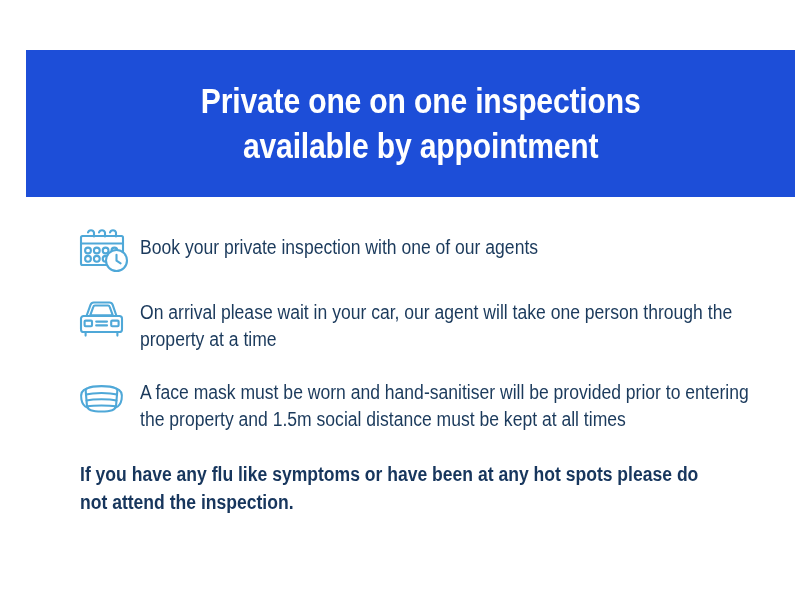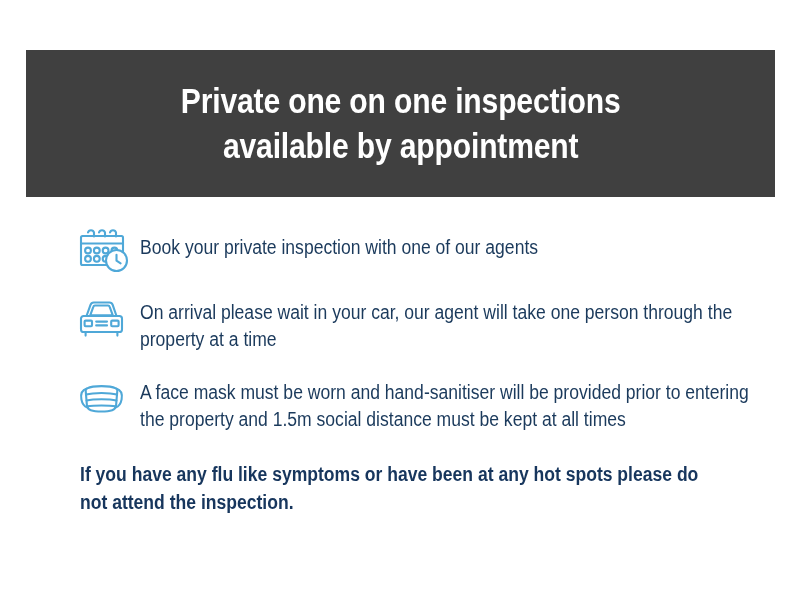--- a/index.html
+++ b/index.html
@@ -20,25 +20,26 @@
     background: #ffffff;
   }
 
   
   .banner {
     position: absolute;
     left: 26px;
     top: 50px;
     width: 749px;
     height: 147px;
-    background: #404040;
+    background: #1d4ed8;
     display: flex;
     flex-direction: column;
     align-items: center;
     justify-content: center;
+    padding-left: 20px;
   }
   .banner-line {
     color: #ffffff;
     font-family: "Liberation Sans Narrow", "Liberation Sans", sans-serif;
     font-size: 35px;
     font-weight: 600;
     line-height: 1.28;
     letter-spacing: -0.2px;
     text-align: center;
     transform: scaleX(0.86);

